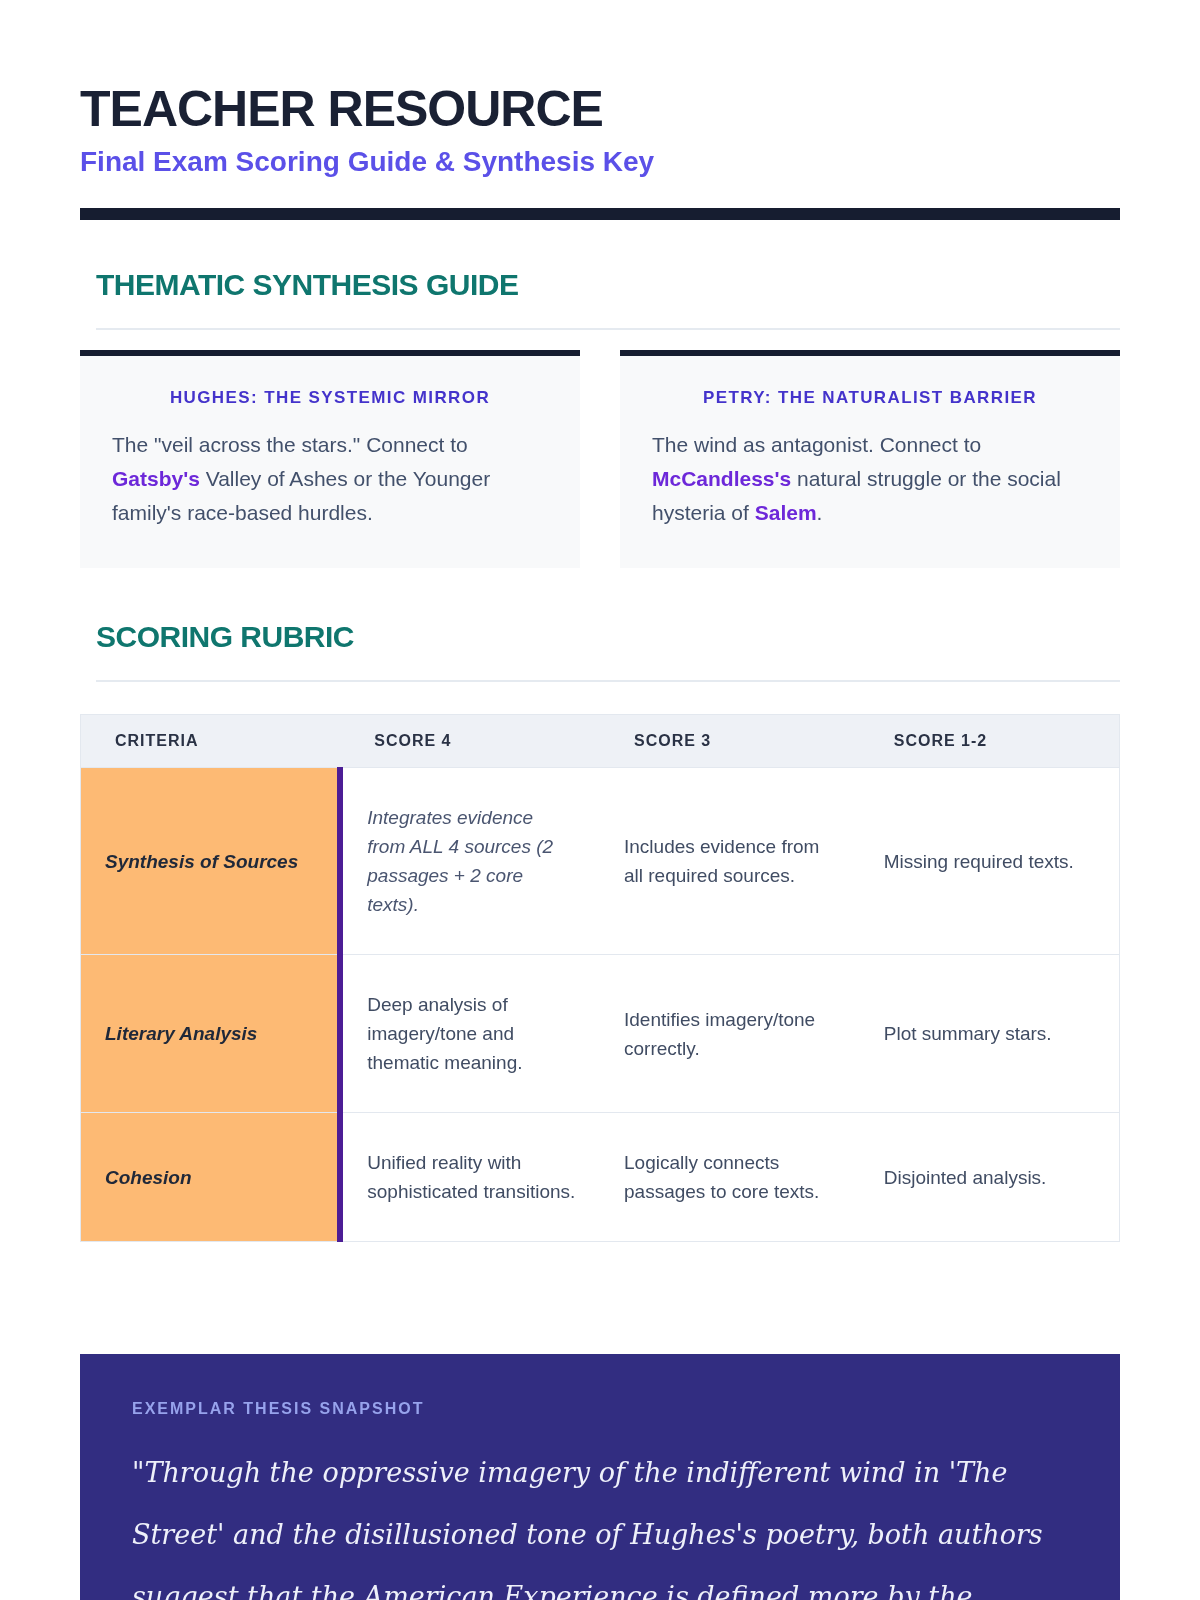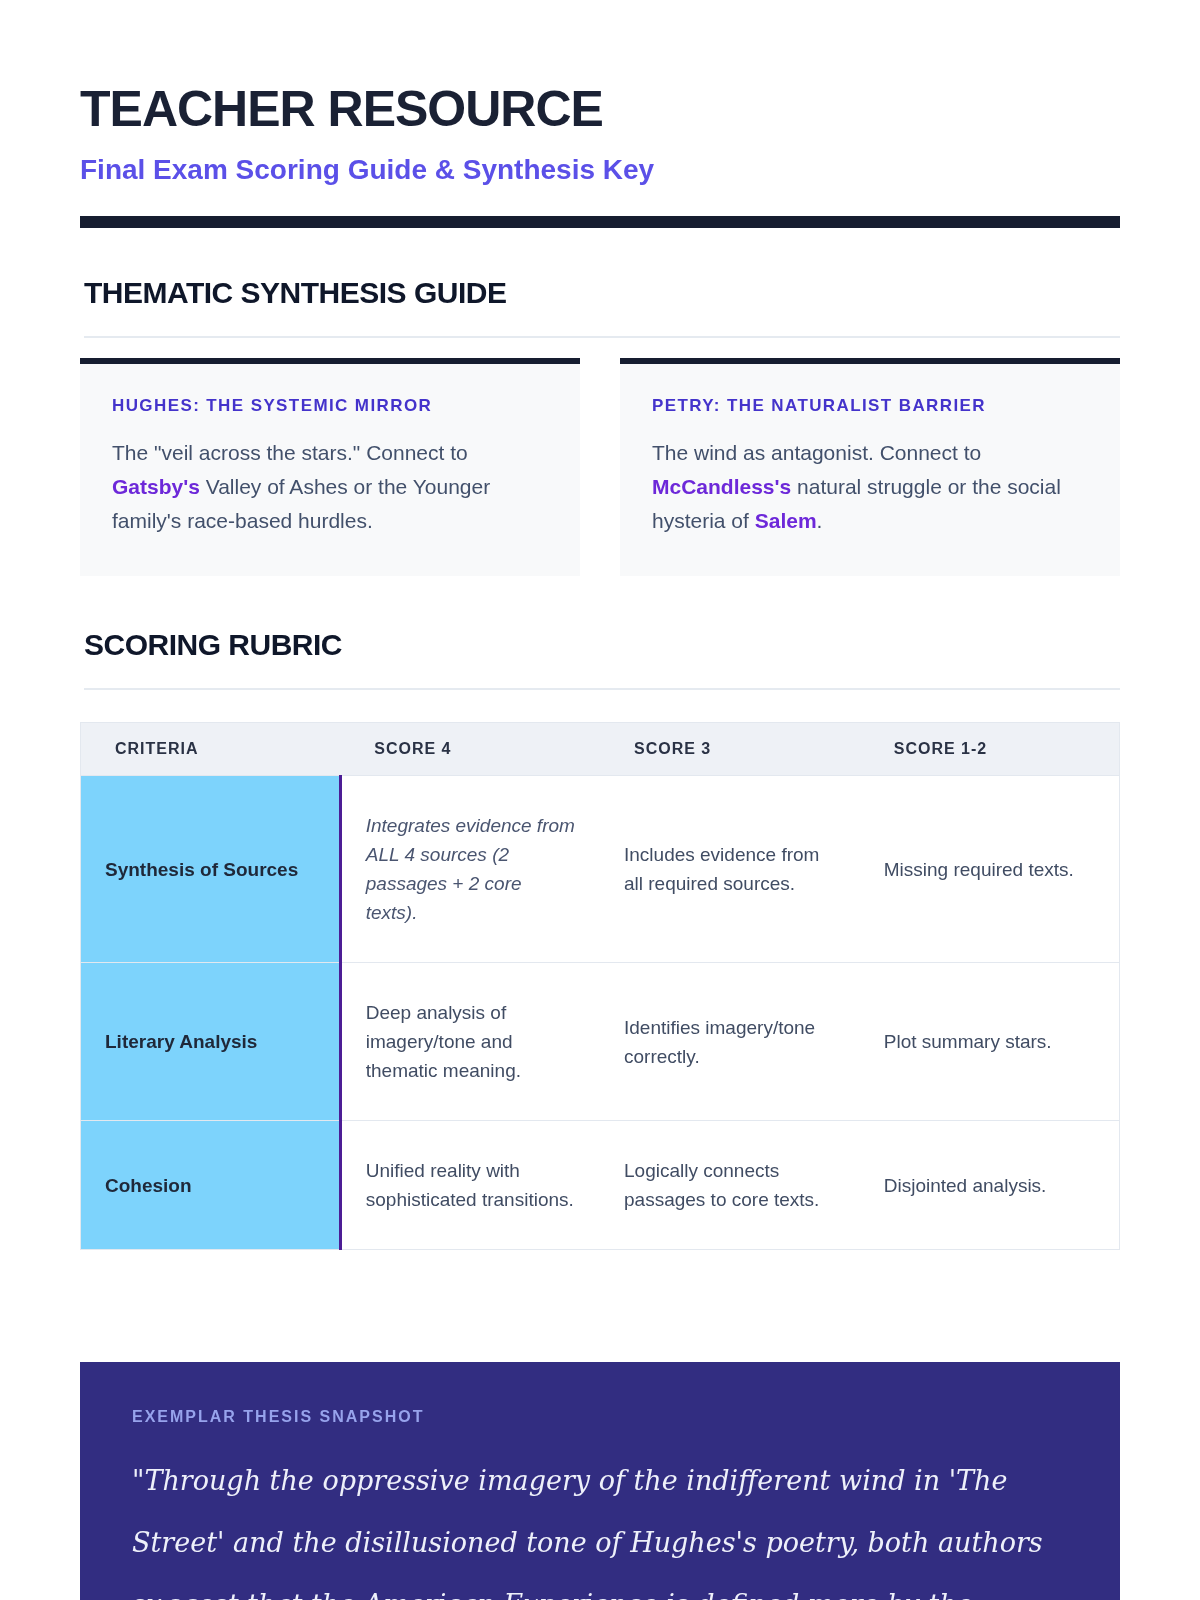--- a/index.html
+++ b/index.html
@@ -19,58 +19,59 @@
   .hdr { margin-top: 84px; }
   .title {
     font-size: 50px;
     font-weight: 800;
     font-stretch: condensed;
     letter-spacing: -1px;
     color: #1a2134;
     line-height: 1;
   }
   .subtitle {
-    margin-top: 20px;
+    margin-top: 12px;
     font-size: 28px;
     font-weight: 700;
     color: #5b50e8;
   }
   .thick-divider {
     margin-top: 30px;
     height: 12px;
     background: #161d30;
   }
   
   .section-head {
     font-size: 30px;
     font-weight: 800;
     font-stretch: condensed;
     letter-spacing: -0.5px;
-    color: #0f172a;
+    color: #0f766e;
     padding-bottom: 26px;
     border-bottom: 2px solid #e5eaf0;
-    margin: 48px 0 20px 4px;
+    margin: 48px 0 20px 16px;
   }
   .rubric-section .section-head { margin-top: 52px; margin-bottom: 32px; }
   
   .cards {
     display: grid;
     grid-template-columns: 1fr 1fr;
     gap: 40px;
   }
   .card {
     background: #f8f9fa;
     border-top: 6px solid #161d30;
     padding: 32px 32px 38px 32px;
   }
   .card-title {
     font-size: 17px;
     font-weight: 800;
     letter-spacing: 1.4px;
     color: #4433cb;
+    text-align: center;
   }
   .card-body {
     margin-top: 20px;
     font-size: 21px;
     line-height: 34px;
     color: #42506b;
   }
   .card-body .b { font-weight: 700; color: #6d28d9; }
   
   .rubric-table {
@@ -91,24 +92,25 @@
   }
   .rubric-table td {
     border-top: 1px solid #e3e8ef;
     vertical-align: middle;
     font-size: 19px;
     line-height: 29px;
     color: #404c63;
     padding: 35px 24px;
   }
   .rubric-table td.crit {
-    background: #7dd3fc;
+    background: #fdba74;
     font-weight: 700;
     color: #1f2839;
-    border-right: 3px solid #4c1d95;
+    border-right: 6px solid #4c1d95;
+    font-style: italic;
   }
   .rubric-table td.it { font-style: italic; color: #4a5570; }
   
   .exemplar {
     margin-top: 112px;
     background: #322d81;
     padding: 46px 52px 56px 52px;
   }
   .exemplar-label {
     font-size: 16px;

